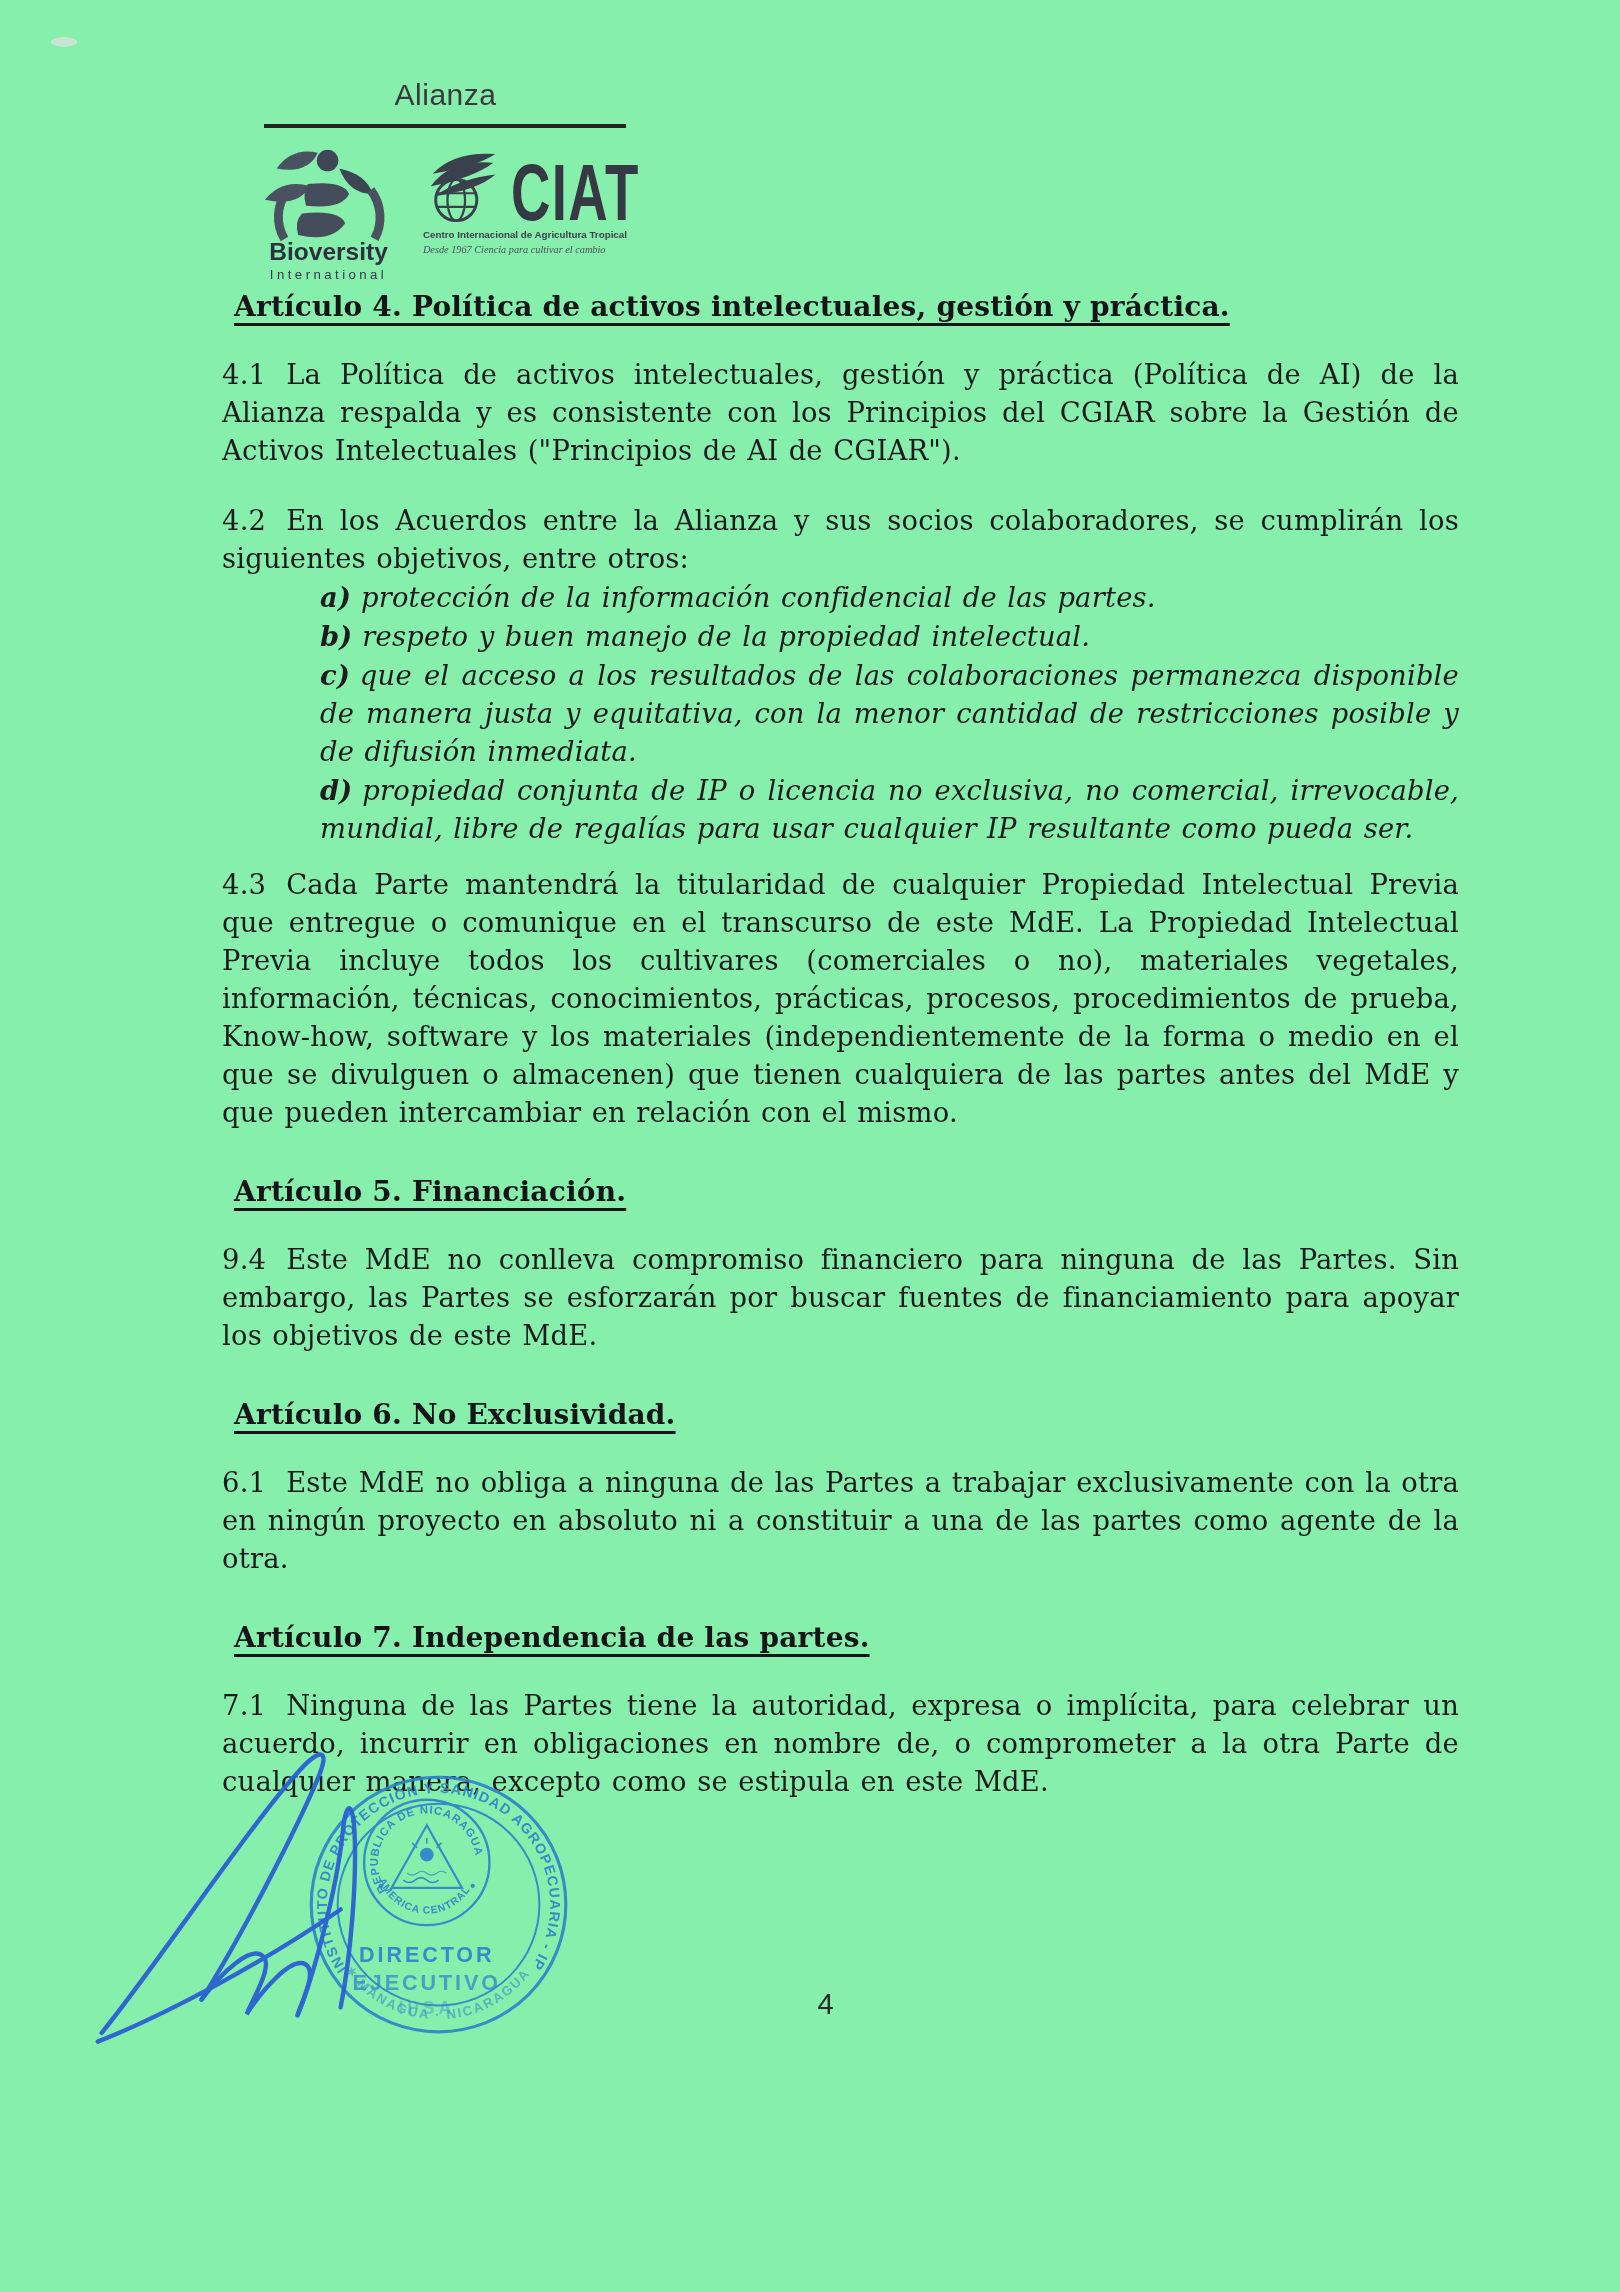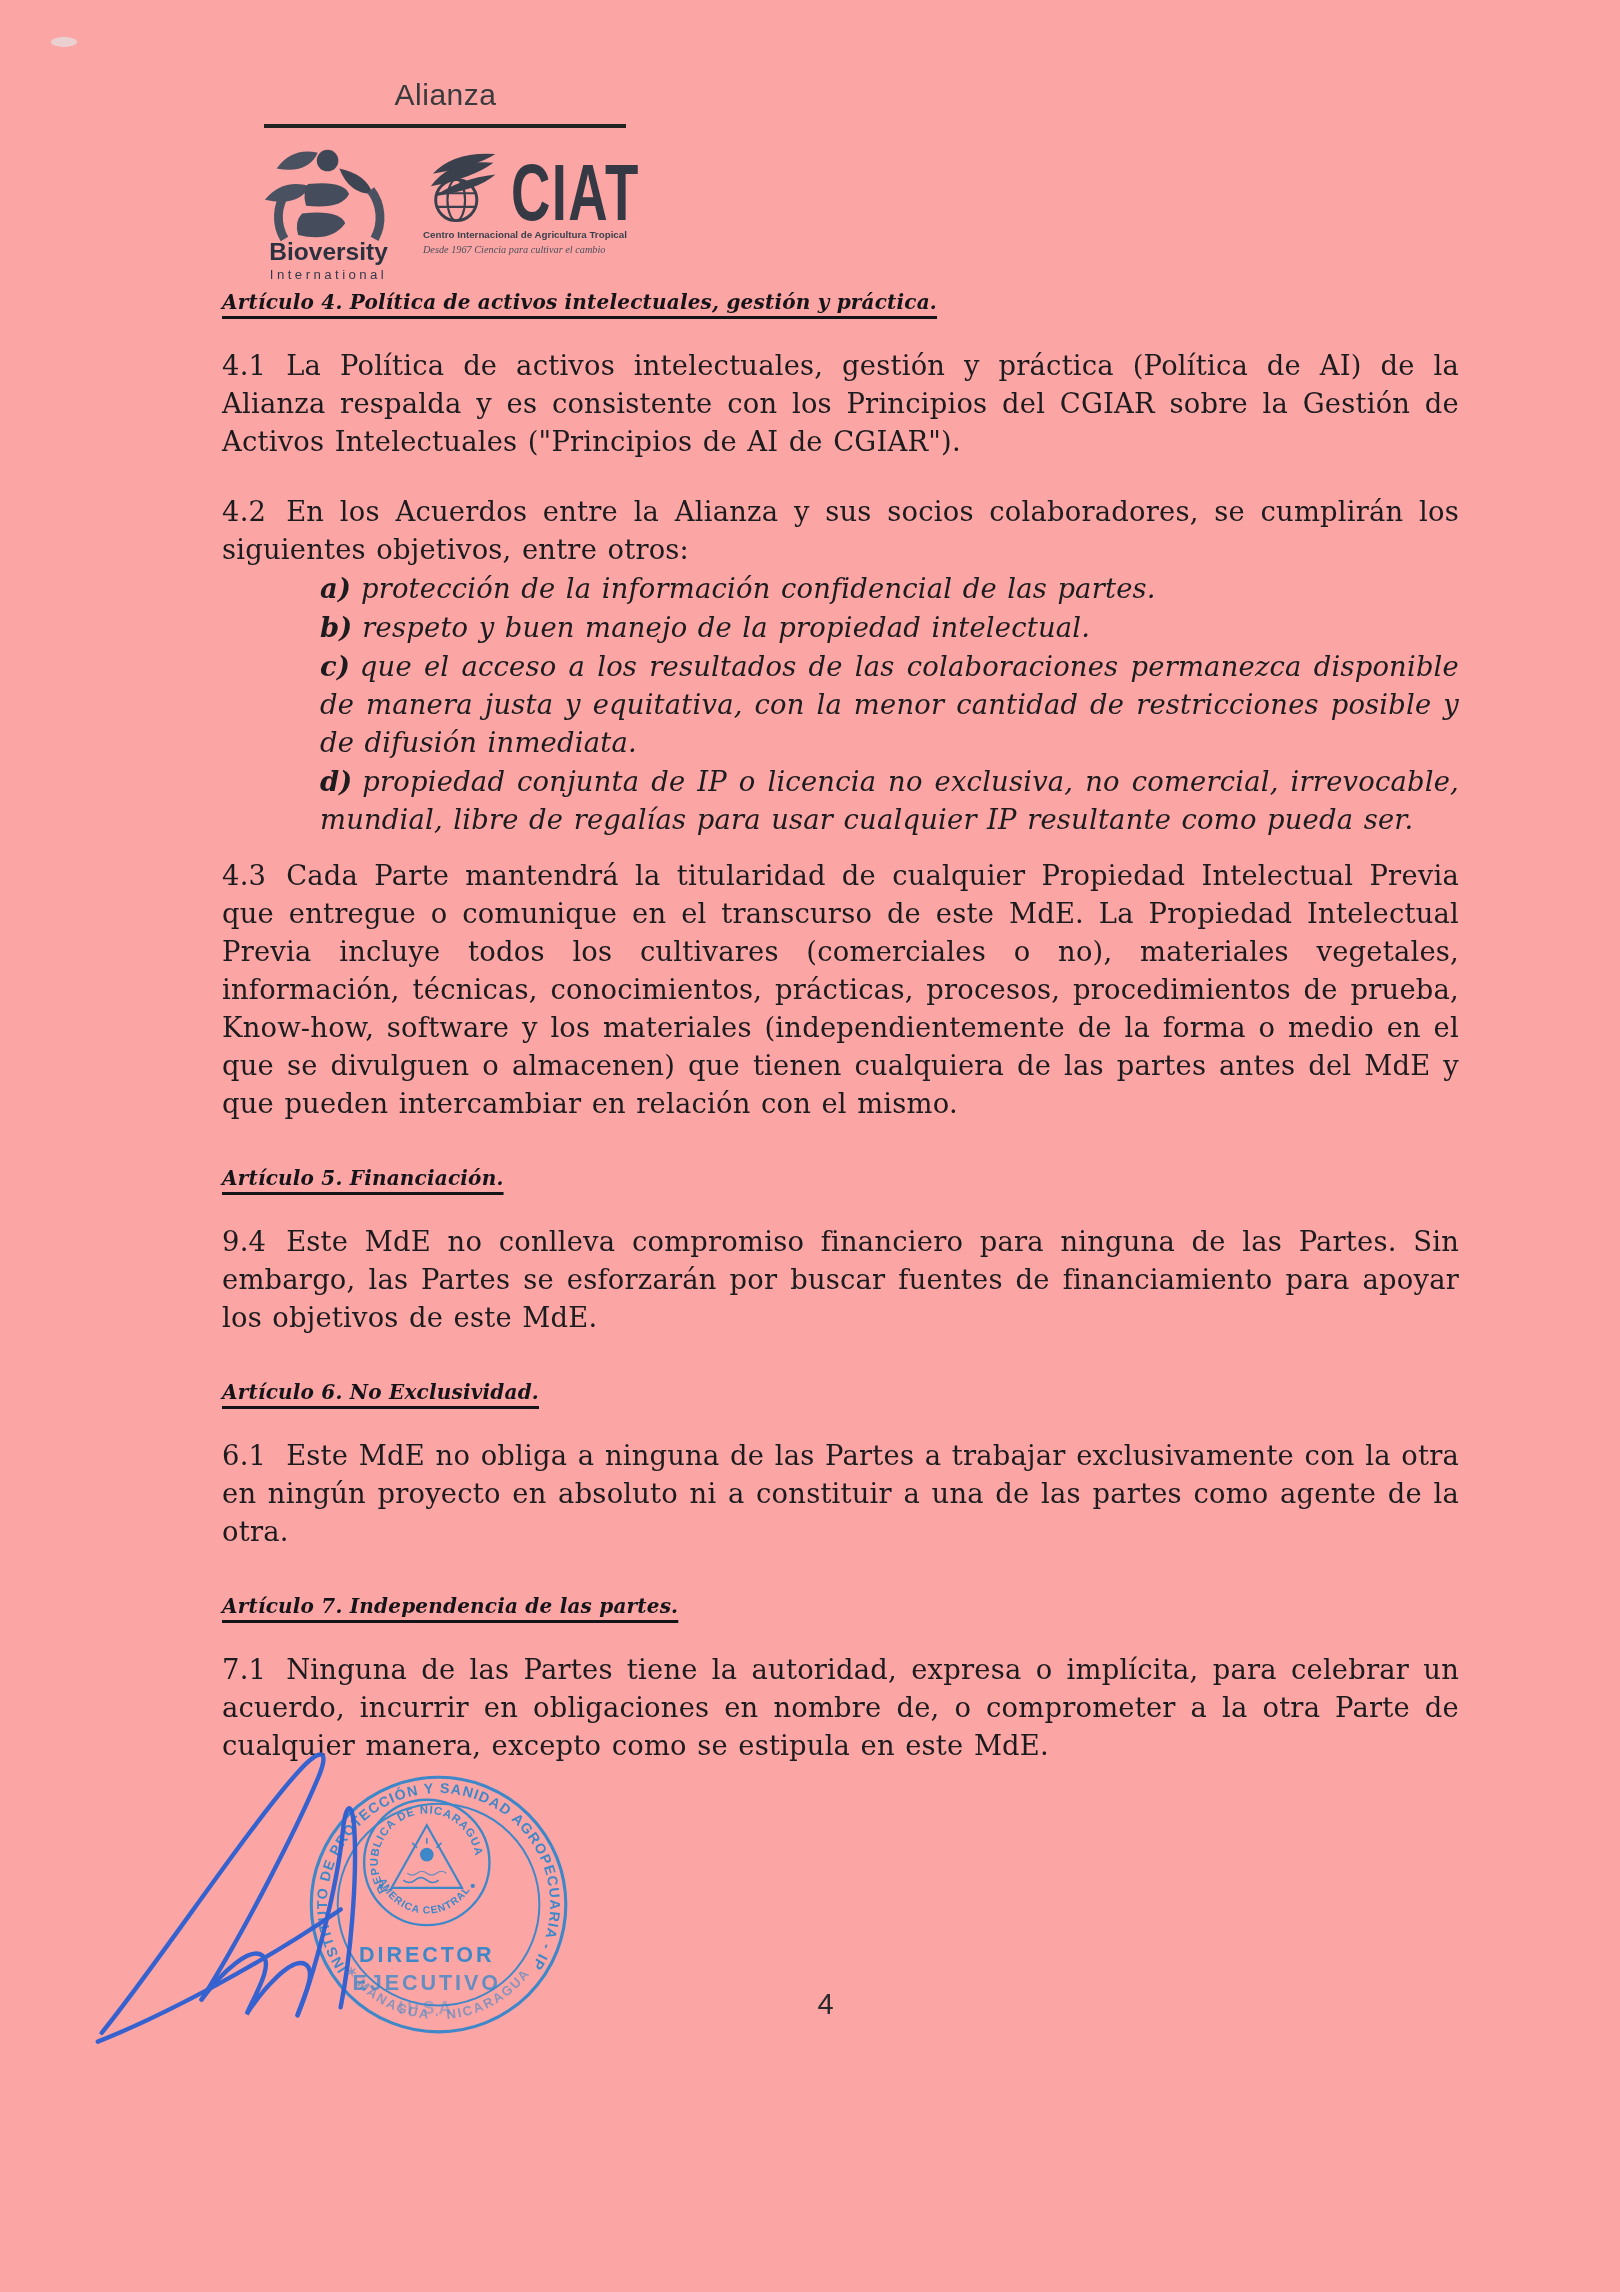--- a/index.html
+++ b/index.html
@@ -1,41 +1,40 @@
 <!DOCTYPE html>
 <html><head>
 <meta charset="utf-8">
 <style>
   html,body{margin:0;padding:0;background:#e9e9e9;}
   .page{
     position:relative;width:1620px;height:2293px;margin:0 auto;
-    background:#fca5a5;overflow:hidden;
+    background:#86efac;overflow:hidden;
     font-family:"DejaVu Serif",serif;color:#1c1c1e;
   }
   
   .scan-smudge{position:absolute;left:51px;top:37px;width:25.5px;height:9.8px;
     background:#e3e3e3;border-radius:50%;opacity:.7;}
 
   
   .alliance-label{
     position:absolute;left:265px;top:78px;width:361px;text-align:center;
     font-family:"Liberation Sans",sans-serif;font-size:30px;color:#3a3a3c;
     letter-spacing:0.5px;
   }
   .header-rule{position:absolute;left:264px;top:124px;width:362px;height:3.9px;background:#232323;}
   .bioversity-logo{position:absolute;left:257px;top:135px;text-align:center;}
   .ciat-logo{position:absolute;left:421px;top:145px;}
 
   
   .content{position:absolute;left:222px;top:290px;width:1237px;}
   .sec-heading{
-    font-size:20px;font-weight:bold;color:#141419;margin:43px 0 33px;
+    font-size:28px;font-weight:bold;color:#141419;margin:43px 12px 33px;
     text-decoration:underline;text-decoration-thickness:2.9px;text-underline-offset:6.9px;
     letter-spacing:0.2px;
-    font-style:italic;
   }
   .sec-heading.first{margin-top:0;}
   .para{
     font-size:27.4px;line-height:38px;text-align:justify;margin:0 0 32px;
     letter-spacing:0.2px;word-spacing:1.5px;
   }
   .para.tight{margin-bottom:0;}
   .para.after-list{margin-top:17.6px;}
   .pnum{font-weight:normal;margin-right:20px;}
   .list{margin:0;font-style:italic;}

